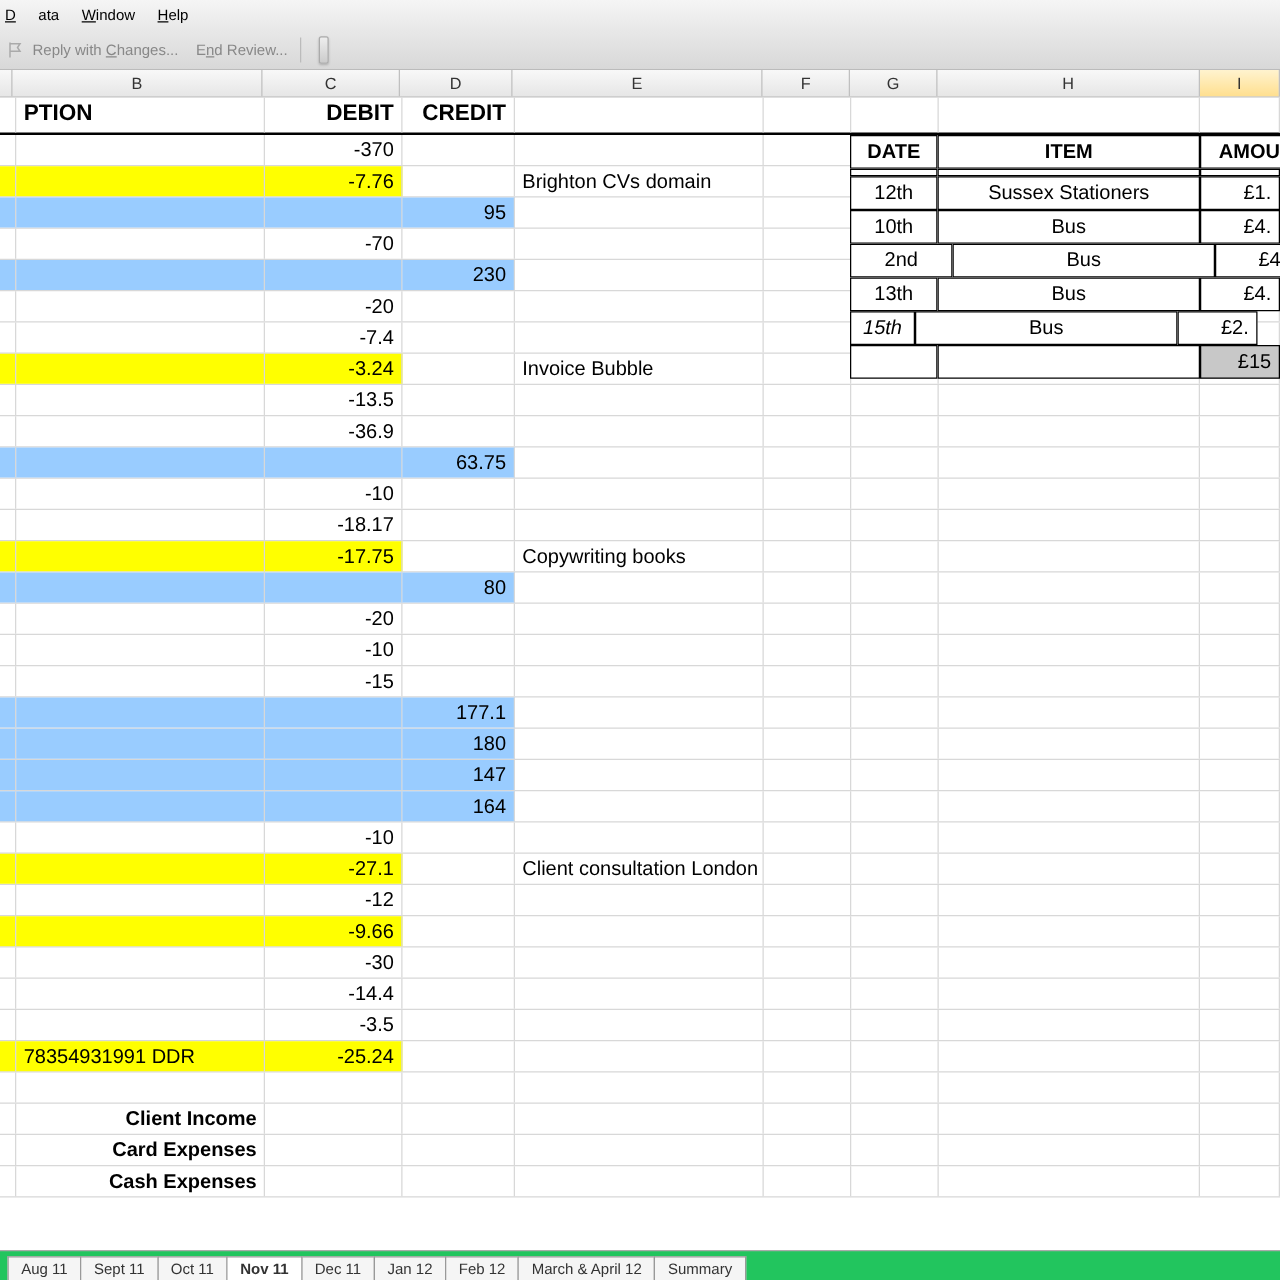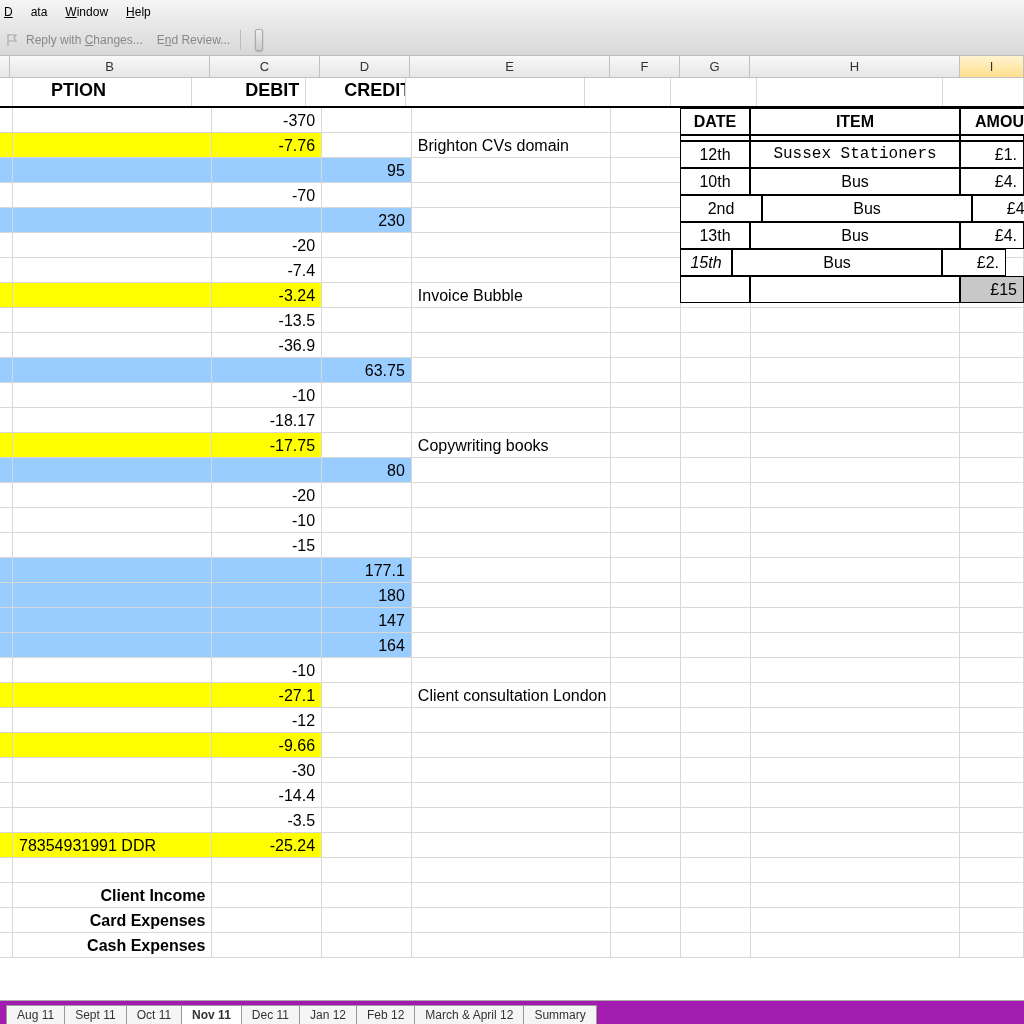--- a/index.html
+++ b/index.html
@@ -18,34 +18,34 @@
 
 .col-headers { display: flex; height: 22px; background: linear-gradient(#f8f8f8,#e6e6e6); border-bottom: 1px solid #c0c0c0; }
 .col-header { border-right: 1px solid #c0c0c0; text-align: center; font-size: 13px; color: #333; line-height: 22px; font-weight: 400; }
 .col-header.selected { background: linear-gradient(#fff3cf,#ffdf8f); }
 
 .rows { position: relative; }
 .row { display: flex; height: 25px; border-bottom: 1px solid #d8d8d8; }
 .cell { border-right: 1px solid #d8d8d8; padding: 2px 6px; font-size: 16px; line-height: 21px; overflow: hidden; white-space: nowrap; }
 .cell.right { text-align: right; }
 .cell.bold { font-weight: 700; }
-.hdr-row { font-weight: 700; border-bottom: 2px solid #000; gap: 32px; }
+.hdr-row { font-weight: 700; border-bottom: 2px solid #000; }
 .hdr-row .cell { font-size: 18px; }
 
 .bg-yellow { background: #ffff00 !important; }
 .bg-blue { background: #99ccff !important; }
 .bg-gray { background: #c8c8c8 !important; }
 
 
 .inner-table { position: absolute; }
 .inner-table .trow { display: flex; }
 .inner-table .tcell { border: 1px solid #000; padding: 2px 6px; font-size: 16px; line-height: 21px; background: #fff; text-align: center; }
 .inner-table .thdr { font-weight: 700; }
 
-.tabs { position: absolute; bottom: 0; left: 0; right: 0; height: 24px; background: #a21caf; display: flex; align-items: flex-end; padding-left: 6px; font-size: 12px; border-top: 1px solid #aaa; }
+.tabs { position: absolute; bottom: 0; left: 0; right: 0; height: 24px; background: #22c55e; display: flex; align-items: flex-end; padding-left: 6px; font-size: 12px; border-top: 1px solid #aaa; }
 .tab { border: 1px solid #999; border-bottom: none; background: #f5f5f5; padding: 2px 10px; margin-right: -1px; color: #333; position: relative; }
 .tab::before, .tab::after { content: ""; }
 .tab.active { background: #fff; font-weight: 700; z-index: 2; margin-top: 37px; }
 
 
 .w-A { width: 10px; } 
 .w-B { width: 200px; }
 .w-C { width: 110px; }
 .w-D { width: 90px; }
 .w-E { width: 200px; }
@@ -483,21 +483,21 @@
         <div class="tcell thdr w-H" style="width: 210px;">ITEM</div>
         <div class="tcell thdr w-I" style="width: 79px;">AMOU</div>
       </div>
       <div class="trow">
         <div class="tcell" style="width: 70px;"></div>
         <div class="tcell" style="width: 210px;"></div>
         <div class="tcell" style="width: 64px;"></div>
       </div>
       <div class="trow">
         <div class="tcell" style="width: 70px;">12th</div>
-        <div class="tcell" style="width: 210px; font-family: Liberation Mono, monospace;">Sussex Stationers</div>
+        <div class="tcell" style="width: 210px;">Sussex Stationers</div>
         <div class="tcell" style="width: 64px; text-align: right;">£1.</div>
       </div>
       <div class="trow">
         <div class="tcell" style="width: 70px;">10th</div>
         <div class="tcell" style="width: 210px;">Bus</div>
         <div class="tcell" style="width: 64px; text-align: right;">£4.</div>
       </div>
       <div class="trow">
         <div class="tcell" style="width: 82px;">2nd</div>
         <div class="tcell" style="width: 210px;">Bus</div>

